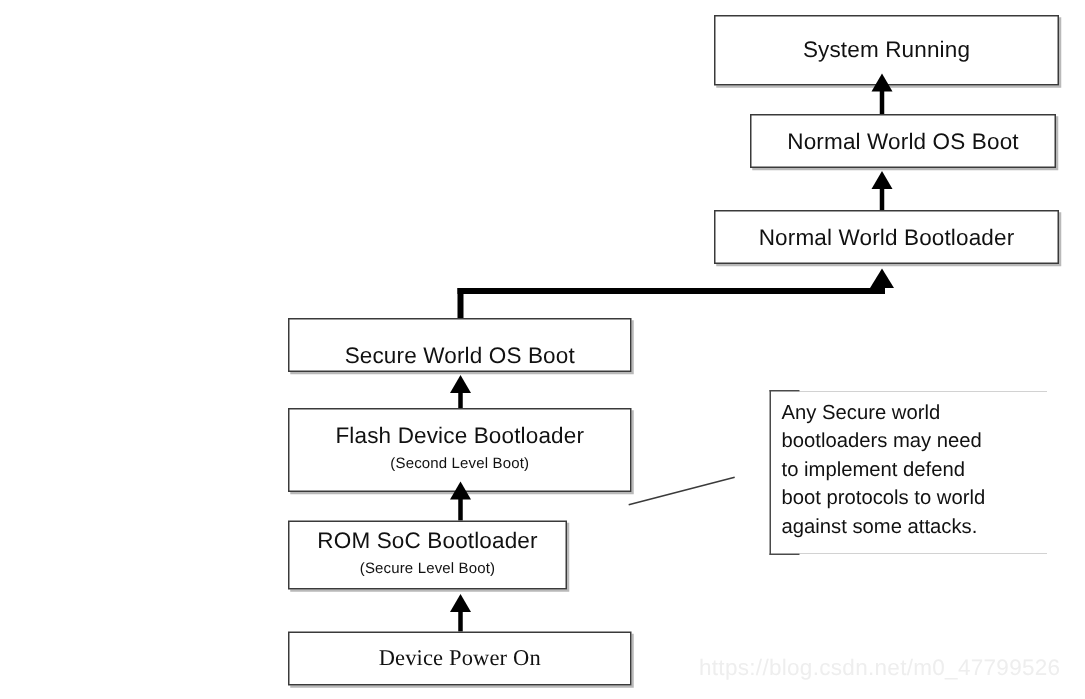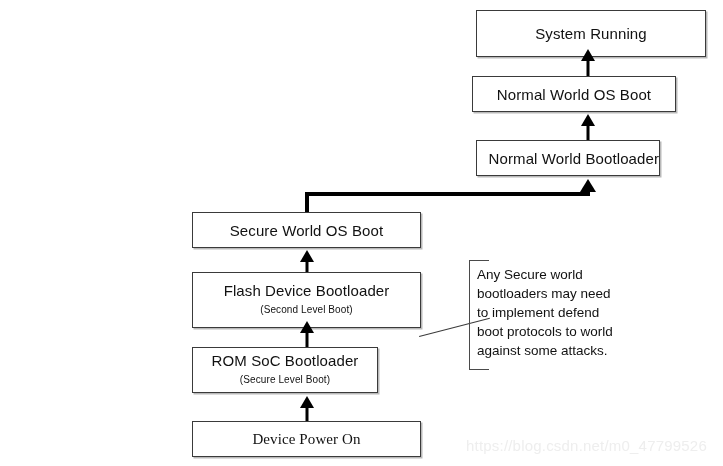--- a/index.html
+++ b/index.html
@@ -131,41 +131,41 @@
 
   <div class="node" style="left:476px; top:10px; width:230px; height:47px;">
     <span>System Running</span>
   </div>
 
   <div class="arrow" style="left:581px; top:49px; width:14px; height:28px;">
     <div class="head"></div>
     <div class="shaft" style="height:20px;"></div>
   </div>
 
-  <div class="node" style="left:472px; top:76px; width:204px; height:36px;">
+  <div class="node" style="left:500px; top:76px; width:204px; height:36px;">
     <span>Normal World OS Boot</span>
   </div>
 
   <div class="arrow" style="left:581px; top:114px; width:14px; height:27px;">
     <div class="head"></div>
     <div class="shaft" style="height:19px;"></div>
   </div>
 
-  <div class="node" style="left:476px; top:140px; width:184px; height:36px;align-items:flex-end;">
+  <div class="node" style="left:476px; top:140px; width:230px; height:36px;">
     <span>Normal World Bootloader</span>
   </div>
 
   <div>
     <div class="elbow-v-left" style="left:305px; top:192px; height:22px;"></div>
     <div class="elbow-h" style="left:305px; top:192px; width:285px;"></div>
     <div class="elbow-v-right" style="left:586px; top:192px; height:0px;"></div>
     <div class="elbow-head" style="left:580px; top:179px;"></div>
   </div>
 
-  <div class="node" style="left:192px; top:212px; width:229px; height:36px;">
+  <div class="node" style="left:192px; top:212px; width:229px; height:36px;justify-content:flex-end;">
     <span>Secure World OS Boot</span>
   </div>
 
   <div class="arrow" style="left:300px; top:250px; width:14px; height:24px;">
     <div class="head"></div>
     <div class="shaft" style="height:16px;"></div>
   </div>
 
   <div class="node" style="left:192px; top:272px; width:229px; height:56px;">
     <span>Flash Device Bootloader</span>
@@ -186,21 +186,21 @@
     <div class="head"></div>
     <div class="shaft" style="height:18px;"></div>
   </div>
 
   <div class="node" style="left:192px; top:421px; width:229px; height:36px;font-family:Liberation Serif, serif;">
     <span>Device Power On</span>
   </div>
 
   <div class="leader" style="left:419px; top:336px; width:73px; transform: rotate(-14.5deg);"></div>
 
-  <div class="callout" style="left:469px; top:260px; width:185px; height:110px;">
+  <div class="callout" style="left:513px; top:260px; width:185px; height:110px;">
     <div class="stub-mask-top" style="top:-1px; width:165px;"></div>
     <div class="stub-mask-bottom" style="bottom:-1px; width:165px;"></div>
     <span class="ctext">Any Secure world</span>
     <span class="ctext">bootloaders may need</span>
     <span class="ctext">to implement defend</span>
     <span class="ctext">boot protocols to world</span>
     <span class="ctext">against some attacks.</span>
   </div>
 
   <div class="watermark" style="left:466px; top:437px;">https://blog.csdn.net/m0_47799526</div>

